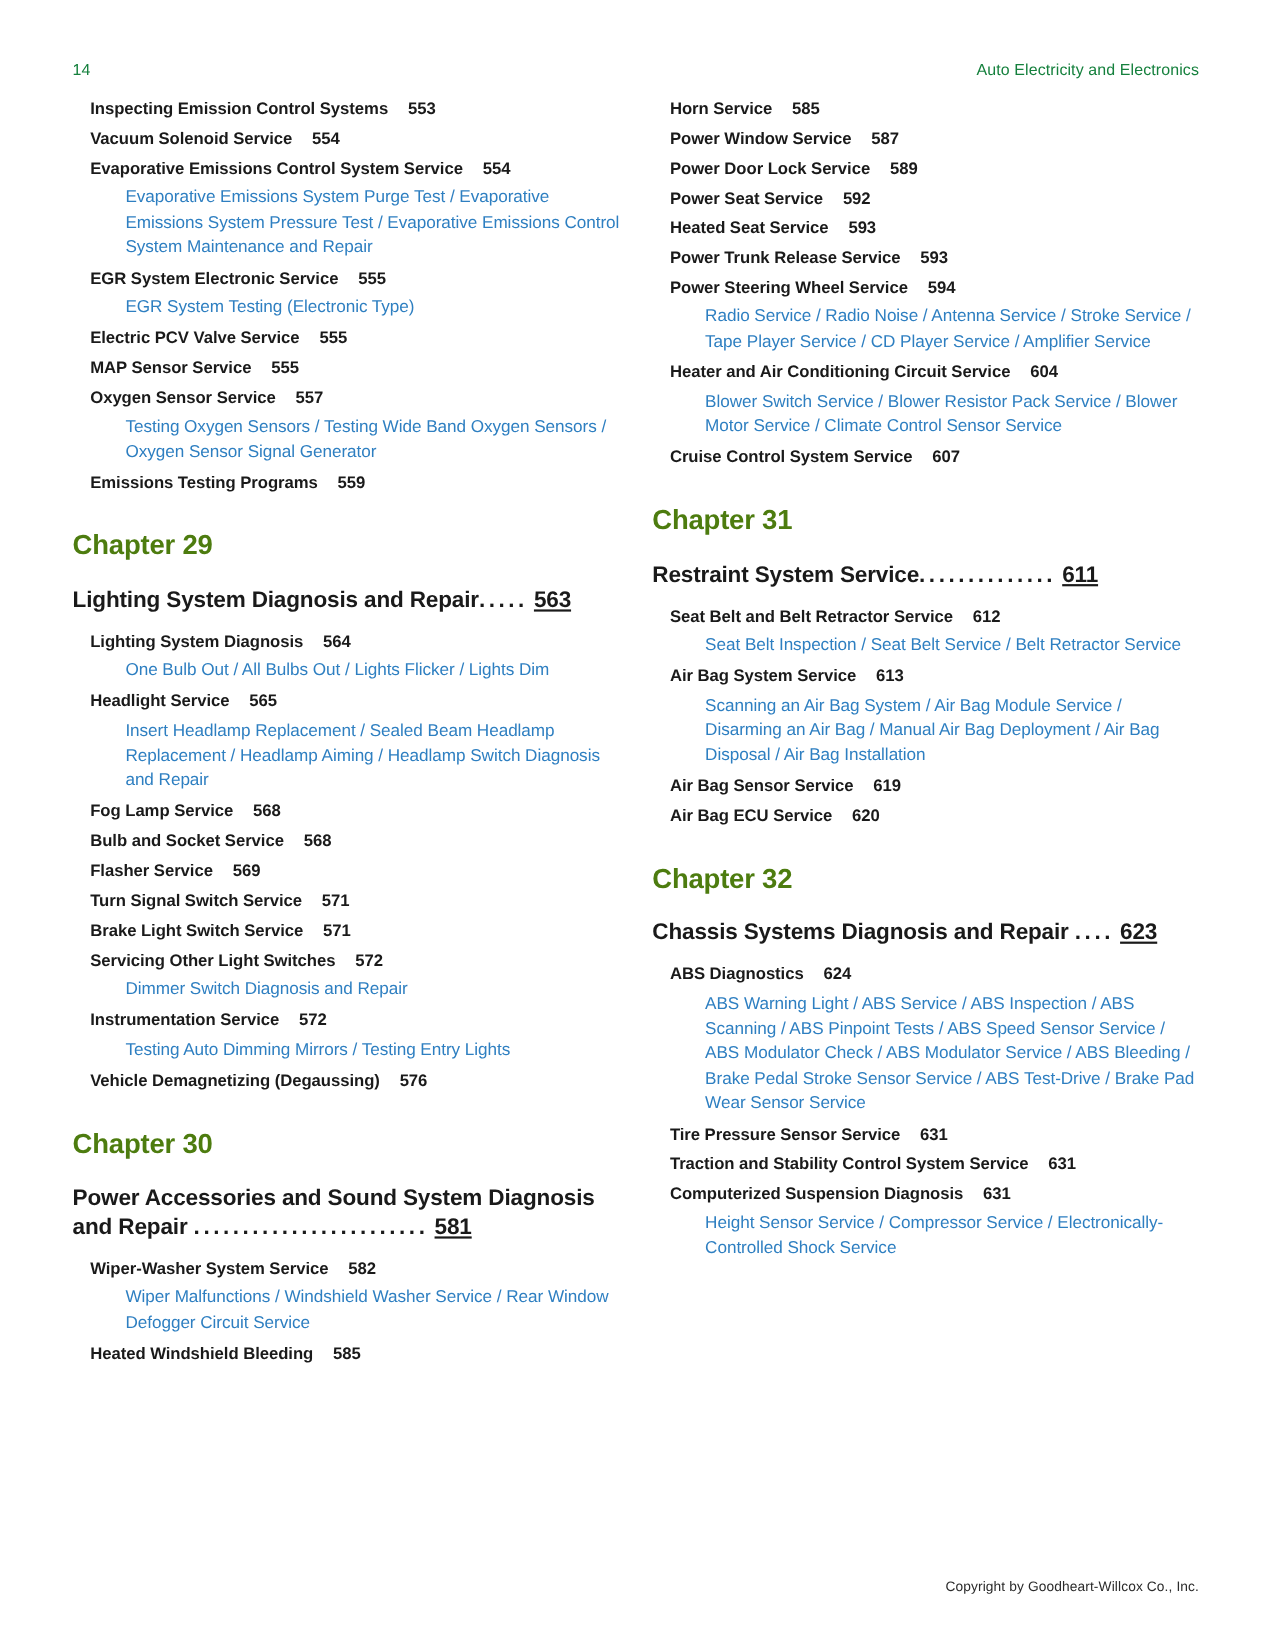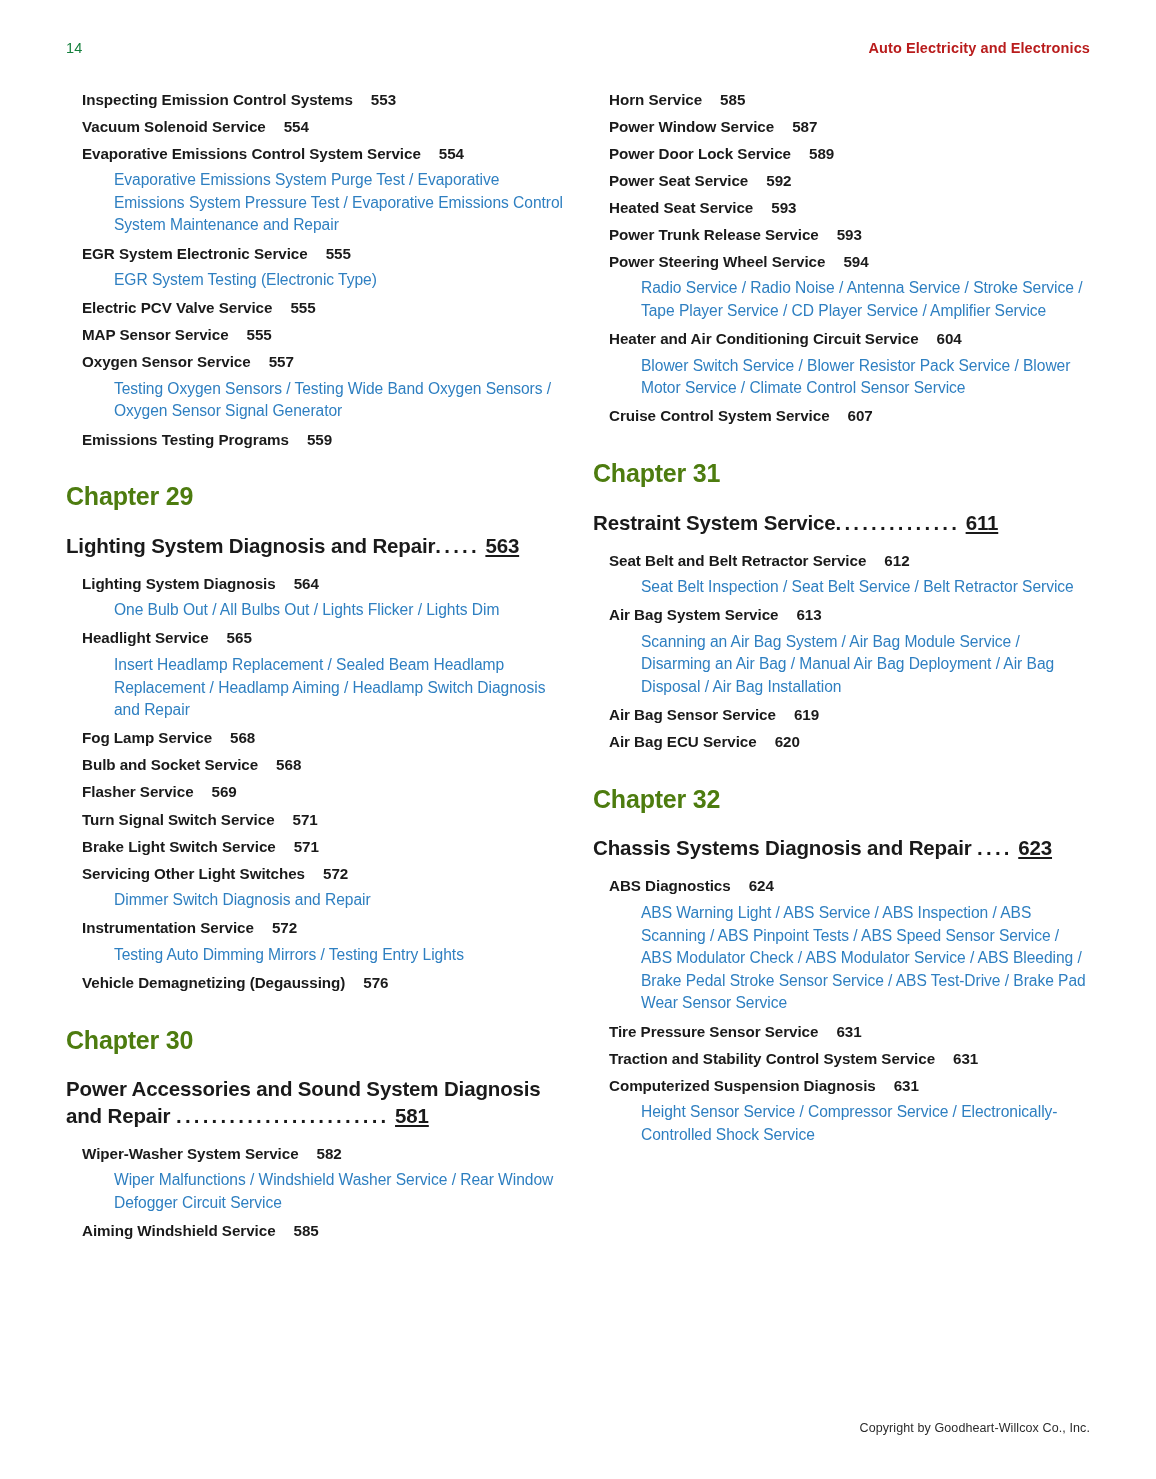--- a/index.html
+++ b/index.html
@@ -33,23 +33,24 @@
     justify-content: space-between;
   }
   .folio {
     font-size: 14.5px;
     font-weight: normal;
     letter-spacing: 0.1px;
     color: #15803d;
   }
   .book-title {
     font-size: 14.5px;
-    font-weight: bold;
-    color: #b91c1c;
+    font-weight: normal;
+    color: #15803d;
     letter-spacing: 0.1px;
+    margin-top: 16px;
   }
 
   
   .columns {
     position: absolute;
     top: 86px;
     left: 66px;
     width: 1024px;
     display: flex;
     gap: 30px;
@@ -108,21 +109,21 @@
     font-weight: normal;
     margin: 0 0 0 48px;
     padding: 2px 0 3px 0;
     line-height: 1.45;
     letter-spacing: -0.05px;
   }
 
   
   .footer {
     position: absolute;
-    bottom: 44px;
+    bottom: 30px;
     right: 66px;
     font-size: 12.5px;
     color: #2b2b2b;
     letter-spacing: 0.1px;
   }
 </style>
 </head>
 <body>
 
 <div class="page">
@@ -212,21 +213,21 @@
       <div class="chapter-num">Chapter 30</div>
       <div class="chapter-title">
         <span class="tt">Power Accessories and Sound System Diagnosis and Repair</span>&nbsp;<span class="dots">........................</span>&nbsp;<span class="pg">581</span>
       </div>
 
       <div class="section">
         <span>Wiper-Washer System Service</span><span class="pg" style="margin-left: 18px;">582</span>
       </div>
       <div class="subs">Wiper Malfunctions / Windshield Washer Service / Rear Window Defogger Circuit Service</div>
       <div class="section">
-        <span>Aiming Windshield Service</span><span class="pg" style="margin-left: 18px;">585</span>
+        <span>Heated Windshield Bleeding</span><span class="pg" style="margin-left: 18px;">585</span>
       </div>
 
     </div>
 
     <div class="col">
 
       <div class="section">
         <span>Horn Service</span><span class="pg" style="margin-left: 18px;">585</span>
       </div>
       <div class="section">

